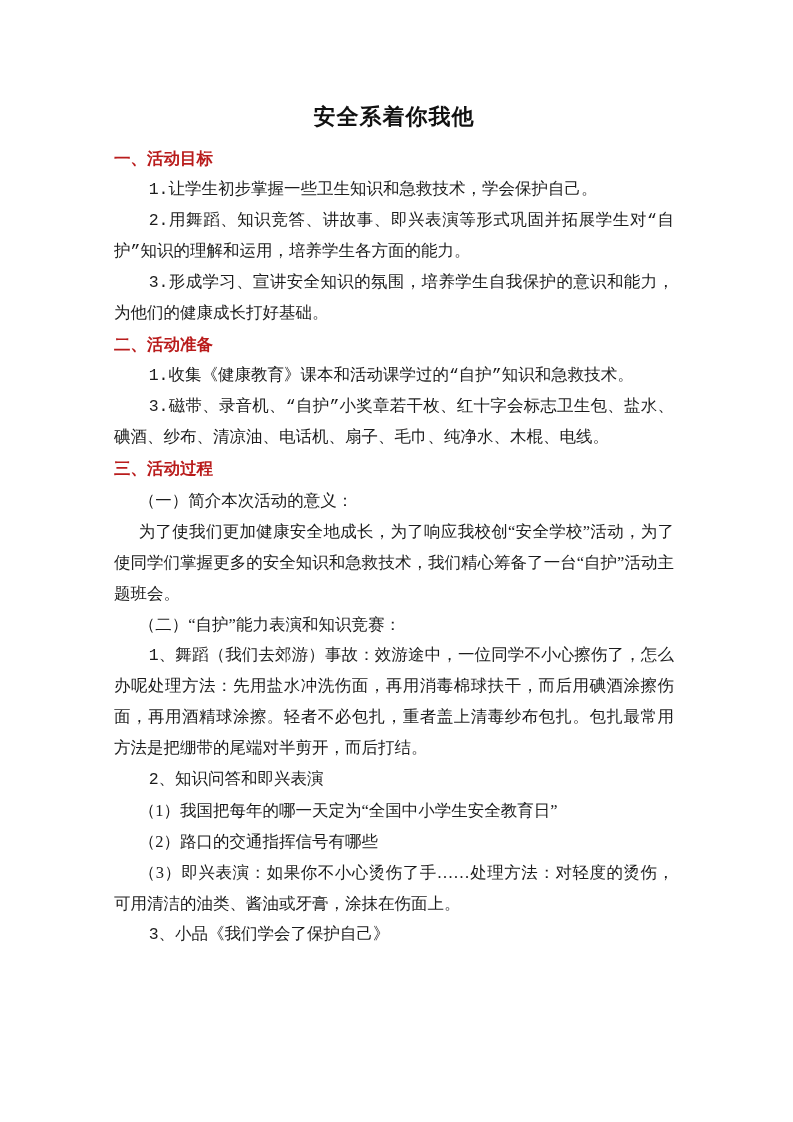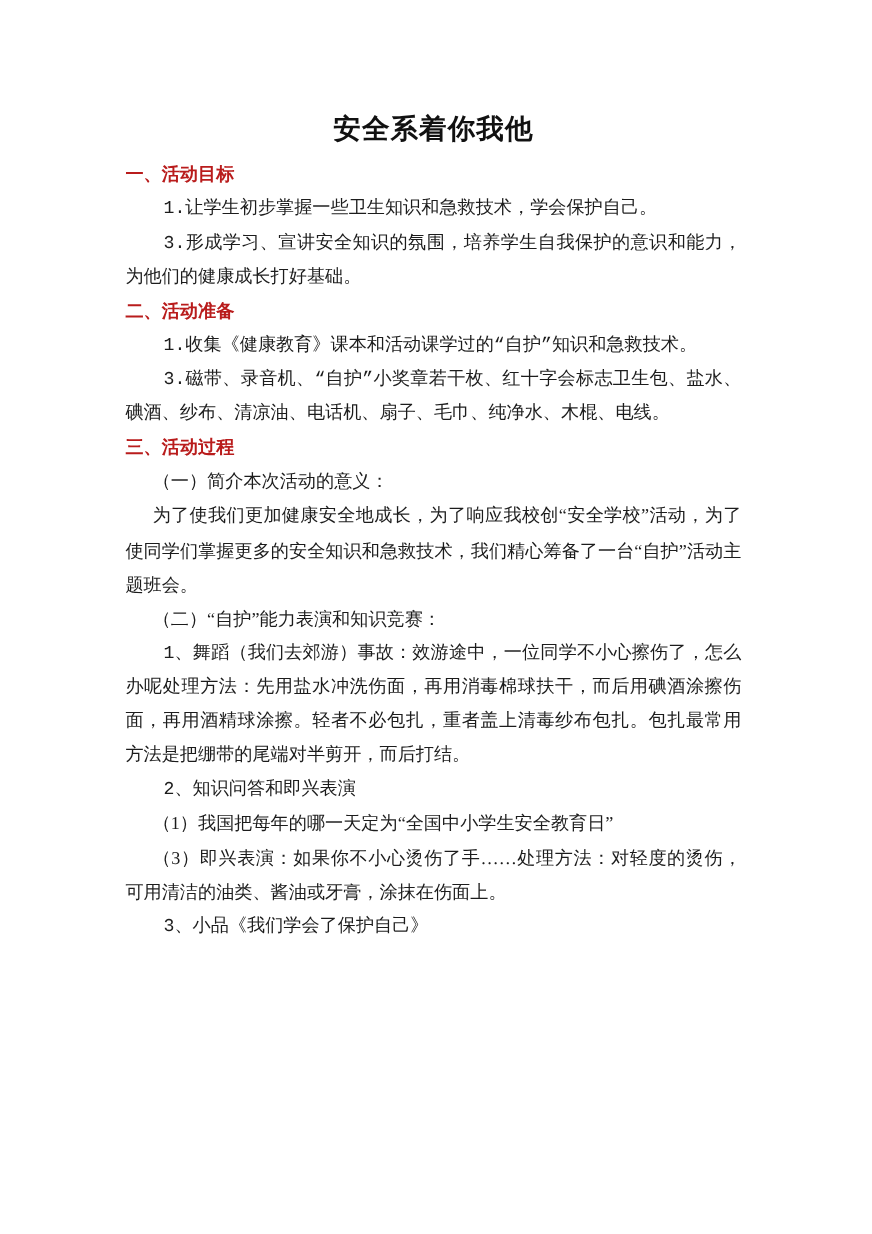--- a/index.html
+++ b/index.html
@@ -18,21 +18,21 @@
   }
   .content {
     position: absolute;
     left: 114px;
     top: 99px;
     width: 560px;
   }
   .doc-title {
     font-family: "DejaVu Sans", "Liberation Sans", sans-serif;
     font-weight: bold;
-    font-size: 25px;
+    font-size: 22px;
     line-height: 35px;
     letter-spacing: 1px;
     text-align: center;
     margin: 0 0 9px 0;
     color: #111111;
   }
   .content p {
     margin: 0;
     font-size: 16.5px;
     line-height: 31.05px;
@@ -55,28 +55,30 @@
 </style>
 </head>
 <body>
 
 <div class="page">
   <div class="content">
     <h1 class="doc-title">安全系着你我他</h1>
     <div>
         <p class="h">一、活动目标</p>
         <p class="i2">1.让学生初步掌握一些卫生知识和急救技术，学会保护自己。</p>
+        <p class="i2">2.用舞蹈、知识竞答、讲故事、即兴表演等形式巩固并拓展学生对“自护”知识的理解和运用，培养学生各方面的能力。</p>
         <p class="i2">3.形成学习、宣讲安全知识的氛围，培养学生自我保护的意识和能力，为他们的健康成长打好基础。</p>
         <p class="h">二、活动准备</p>
         <p class="i2">1.收集《健康教育》课本和活动课学过的“自护”知识和急救技术。</p>
         <p class="i2">3.磁带、录音机、“自护”小奖章若干枚、红十字会标志卫生包、盐水、碘酒、纱布、清凉油、电话机、扇子、毛巾、纯净水、木棍、电线。</p>
         <p class="h">三、活动过程</p>
         <p class="i15">（一）简介本次活动的意义：</p>
         <p class="i15">为了使我们更加健康安全地成长，为了响应我校创“安全学校”活动，为了使同学们掌握更多的安全知识和急救技术，我们精心筹备了一台“自护”活动主题班会。</p>
         <p class="i15">（二）“自护”能力表演和知识竞赛：</p>
         <p class="i2">1、舞蹈（我们去郊游）事故：效游途中，一位同学不小心擦伤了，怎么办呢处理方法：先用盐水冲洗伤面，再用消毒棉球扶干，而后用碘酒涂擦伤面，再用酒精球涂擦。轻者不必包扎，重者盖上清毒纱布包扎。包扎最常用方法是把绷带的尾端对半剪开，而后打结。</p>
         <p class="i2">2、知识问答和即兴表演</p>
         <p class="i15">（1）我国把每年的哪一天定为“全国中小学生安全教育日”</p>
+        <p class="i15">（2）路口的交通指挥信号有哪些</p>
         <p class="i15">（3）即兴表演：如果你不小心烫伤了手……处理方法：对轻度的烫伤，可用清洁的油类、酱油或牙膏，涂抹在伤面上。</p>
         <p class="i2">3、小品《我们学会了保护自己》</p>
       </div>
   </div>
 </div>
 
 </body></html>

